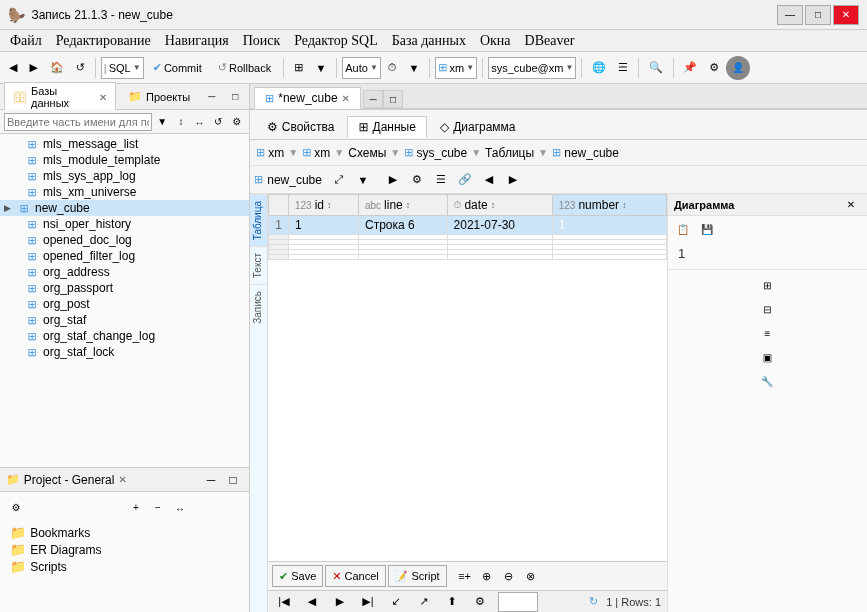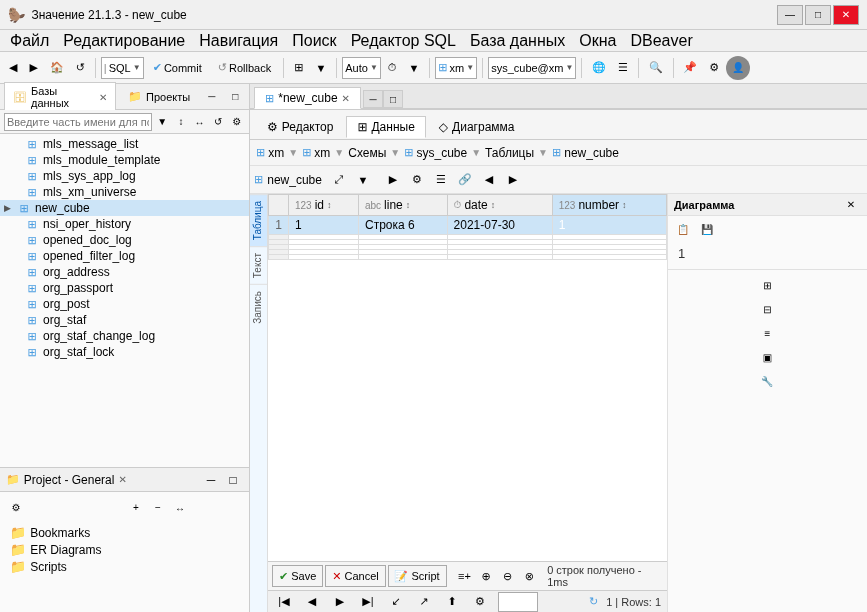--- a/index.html
+++ b/index.html
@@ -7,21 +7,21 @@
     
     
     .title-bar { background: #f0f0f0; height: 30px; display: flex; align-items: center; justify-content: space-between; padding: 0 8px; border-bottom: 1px solid #ccc; }
     .title-bar-left { display: flex; align-items: center; gap: 6px; }
     .title-bar-controls { display: flex; gap: 2px; }
     .title-btn { width: 26px; height: 20px; border: 1px solid #aaa; background: #e1e1e1; cursor: pointer; display: flex; align-items: center; justify-content: center; font-size: 10px; }
     .title-btn.close { background: #e81123; color: white; }
     
     
     .menu-bar { background: #f0f0f0; height: 22px; display: flex; align-items: center; padding: 0 4px; border-bottom: 1px solid #ccc; gap: 2px; }
-    .menu-item { padding: 2px 6px; cursor: pointer; font-size: 16px; }
+    .menu-item { padding: 2px 6px; cursor: pointer; font-size: 14px; font-family: Liberation Serif, serif; }
     
     
     .toolbar { background: #f5f5f5; height: 32px; display: flex; align-items: center; padding: 0 4px; border-bottom: 1px solid #ccc; gap: 2px; }
     .tb-btn { height: 24px; padding: 0 4px; border: 1px solid transparent; background: transparent; cursor: pointer; display: flex; align-items: center; gap: 2px; font-size: 11px; }
     .tb-btn.with-label { padding: 0 6px; }
     .tb-separator { width: 1px; height: 20px; background: #ccc; margin: 0 3px; }
     .tb-dropdown { height: 22px; border: 1px solid #aaa; background: white; padding: 0 2px; font-size: 11px; display: flex; align-items: center; gap: 2px; cursor: pointer; }
     .tb-dropdown-arrow { font-size: 8px; color: #555; }
     
     
@@ -109,21 +109,21 @@
     .vertical-text-panels { display: flex; flex-direction: column; width: 18px; background: #f0f8ff; border-right: 1px solid #ddd; }
     .vert-text { writing-mode: vertical-rl; text-orientation: mixed; transform: rotate(180deg); font-size: 10px; color: #555; cursor: pointer; text-align: center; padding: 6px 2px; border-bottom: 1px solid #e0e0e0; }
     .vert-text.active { background: #d0e8ff; color: #0055aa; }
   </style>
 </head>
 <body>
 
 <div class="title-bar">
   <div class="title-bar-left">
     <span style="font-size:14px;">🦫</span>
-    <span>Значение 21.1.3 - new_cube</span>
+    <span>Запись 21.1.3 - new_cube</span>
   </div>
   <div class="title-bar-controls">
     <button class="title-btn">—</button>
     <button class="title-btn">□</button>
     <button class="title-btn close">✕</button>
   </div>
 </div>
 
 <div class="menu-bar">
   <span class="menu-item">Файл</span>
@@ -336,21 +336,21 @@
       </div>
       <button style="width:20px; height:18px; border:1px solid #ccc; background:#e0e0e0; cursor:pointer; font-size:10px; display:flex; align-items:center; justify-content:center;">─</button>
       <button style="width:20px; height:18px; border:1px solid #ccc; background:#e0e0e0; cursor:pointer; font-size:10px; display:flex; align-items:center; justify-content:center;">□</button>
     </div>
 
     <div class="content-area">
 
       <div class="sub-tabs">
         <div class="sub-tab">
           <span>⚙</span>
-          <span>Редактор</span>
+          <span>Свойства</span>
         </div>
         <div class="sub-tab active">
           <span>⊞</span>
           <span>Данные</span>
         </div>
         <div class="sub-tab">
           <span>◇</span>
           <span>Диаграмма</span>
         </div>
       </div>
@@ -502,21 +502,20 @@
               </button>
               <button style="padding:1px 6px; height:22px; border:1px solid #aaa; background:#f5f5f5; cursor:pointer; font-size:11px; display:flex; align-items:center; gap:3px;">
                 <span style="color:#4a9de0;">📝</span>
                 <span>Script</span>
               </button>
               <div style="flex:0; width:1px; height:16px; background:#ccc; margin:0 2px;"></div>
               <button class="nav-btn">≡+</button>
               <button class="nav-btn">⊕</button>
               <button class="nav-btn">⊖</button>
               <button class="nav-btn">⊗</button>
-              <span class="status-text">0 строк получено - 1ms</span>
             </div>
             <div class="bottom-status">
               <button class="nav-btn">|◀</button>
               <button class="nav-btn">◀</button>
               <button class="nav-btn">▶</button>
               <button class="nav-btn">▶|</button>
               <button class="nav-btn">↙</button>
               <button class="nav-btn">↗</button>
               <button class="nav-btn">⬆</button>
               <button class="nav-btn">⚙</button>

